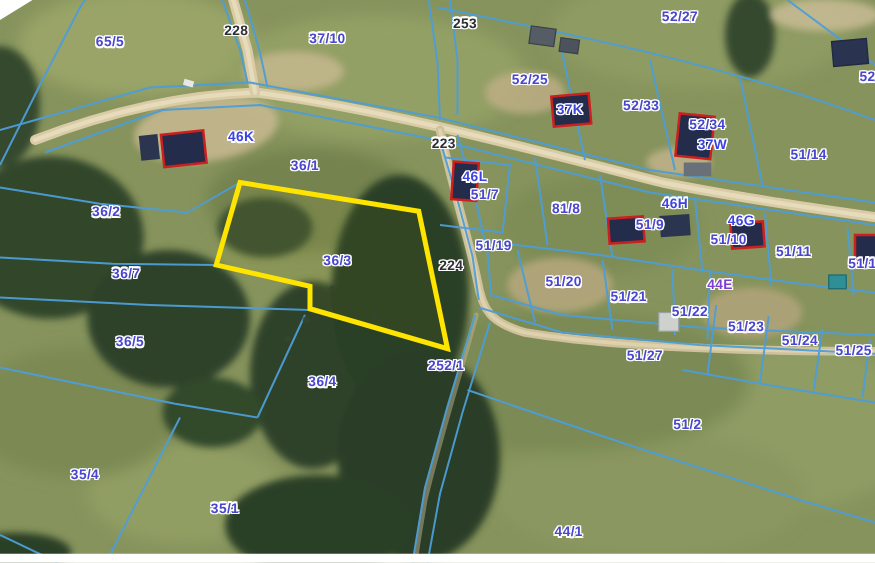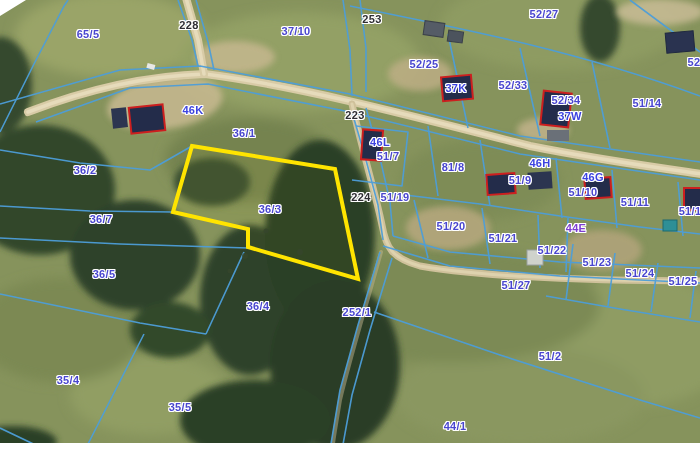--- a/index.html
+++ b/index.html
@@ -122,57 +122,57 @@
         <circle cx="230" cy="271" r="2.5"></circle>
     </g>
 
     <polygon points="0,0 26,0 0,16" fill="#ffffff"></polygon>
     <rect x="0" y="443" width="700" height="8" fill="#ffffff"></rect>
   </svg>
 
   <div id="labels-layer">
       <span class="lbl parcel" style="left: 88px; top: 34px;">65/5</span>
       <span class="lbl road" style="left: 189px; top: 25px;">228</span>
-      <span class="lbl parcel" style="left: 296px; top: 31px;">37/10</span>
+      <span class="lbl parcel" style="left: 262px; top: 31px;">37/10</span>
       <span class="lbl road" style="left: 372px; top: 19px;">253</span>
       <span class="lbl parcel" style="left: 544px; top: 14px;">52/27</span>
       <span class="lbl parcel" style="left: 694px; top: 62px;">52</span>
       <span class="lbl parcel" style="left: 424px; top: 64px;">52/25</span>
       <span class="lbl parcel" style="left: 513px; top: 85px;">52/33</span>
       <span class="lbl parcel" style="left: 566px; top: 100px;">52/34</span>
       <span class="lbl building" style="left: 570px; top: 116px;">37W</span>
       <span class="lbl building" style="left: 456px; top: 88px;">37K</span>
-      <span class="lbl parcel" style="left: 647px; top: 103px;">51/14</span>
+      <span class="lbl parcel" style="left: 647px; top: 124px;">51/14</span>
       <span class="lbl building" style="left: 181px; top: 110px; padding-left: 24px;">46K</span>
       <span class="lbl road" style="left: 355px; top: 115px;">223</span>
       <span class="lbl parcel" style="left: 224px; top: 133px; padding-left: 40px;">36/1</span>
       <span class="lbl building" style="left: 380px; top: 142px;">46L</span>
       <span class="lbl parcel" style="left: 388px; top: 156px;">51/7</span>
       <span class="lbl parcel" style="left: 453px; top: 167px;">81/8</span>
       <span class="lbl building" style="left: 540px; top: 163px;">46H</span>
       <span class="lbl parcel" style="left: 520px; top: 180px;">51/9</span>
       <span class="lbl building" style="left: 593px; top: 177px;">46G</span>
       <span class="lbl parcel" style="left: 583px; top: 192px;">51/10</span>
       <span class="lbl parcel" style="left: 635px; top: 202px;">51/11</span>
       <span class="lbl building" style="left: 693px; top: 197px; margin-left: 39px;">46</span>
       <span class="lbl parcel" style="left: 690px; top: 211px;">51/1</span>
       <span class="lbl parcel" style="left: 85px; top: 170px;">36/2</span>
       <span class="lbl parcel" style="left: 101px; top: 219px;">36/7</span>
       <span class="lbl parcel" style="left: 270px; top: 209px;">36/3</span>
-      <span class="lbl road" style="left: 361px; top: 197px;">224</span>
+      <span class="lbl road" style="left: 361px; top: 213px;">224</span>
       <span class="lbl parcel" style="left: 395px; top: 197px; text-align: center;">51/19</span>
       <span class="lbl parcel" style="left: 451px; top: 226px;">51/20</span>
       <span class="lbl parcel" style="left: 503px; top: 238px;">51/21</span>
       <span class="lbl building-alt" style="left: 552px; top: 228px; padding-left: 48px;">44E</span>
       <span class="lbl parcel" style="left: 552px; top: 250px;">51/22</span>
       <span class="lbl parcel" style="left: 597px; top: 262px;">51/23</span>
       <span class="lbl parcel" style="left: 640px; top: 273px;">51/24</span>
       <span class="lbl parcel" style="left: 683px; top: 281px;">51/25</span>
       <span class="lbl parcel" style="left: 516px; top: 285px;">51/27</span>
       <span class="lbl parcel" style="left: 104px; top: 274px;">36/5</span>
       <span class="lbl parcel" style="left: 258px; top: 306px;">36/4</span>
-      <span class="lbl parcel" style="left: 357px; top: 312px;">252/1</span>
-      <span class="lbl parcel" style="left: 550px; top: 356px;">51/2</span>
+      <span class="lbl parcel" style="left: 357px; top: 293px;">252/1</span>
+      <span class="lbl parcel" style="left: 550px; top: 340px;">51/2</span>
       <span class="lbl parcel" style="left: 68px; top: 380px;">35/4</span>
-      <span class="lbl parcel" style="left: 180px; top: 407px;">35/5</span>
+      <span class="lbl parcel" style="left: 180px; top: 407px;">35/1</span>
       <span class="lbl parcel" style="left: 455px; top: 426px;">44/1</span>
     </div>
 </div>
 
 </body></html>

